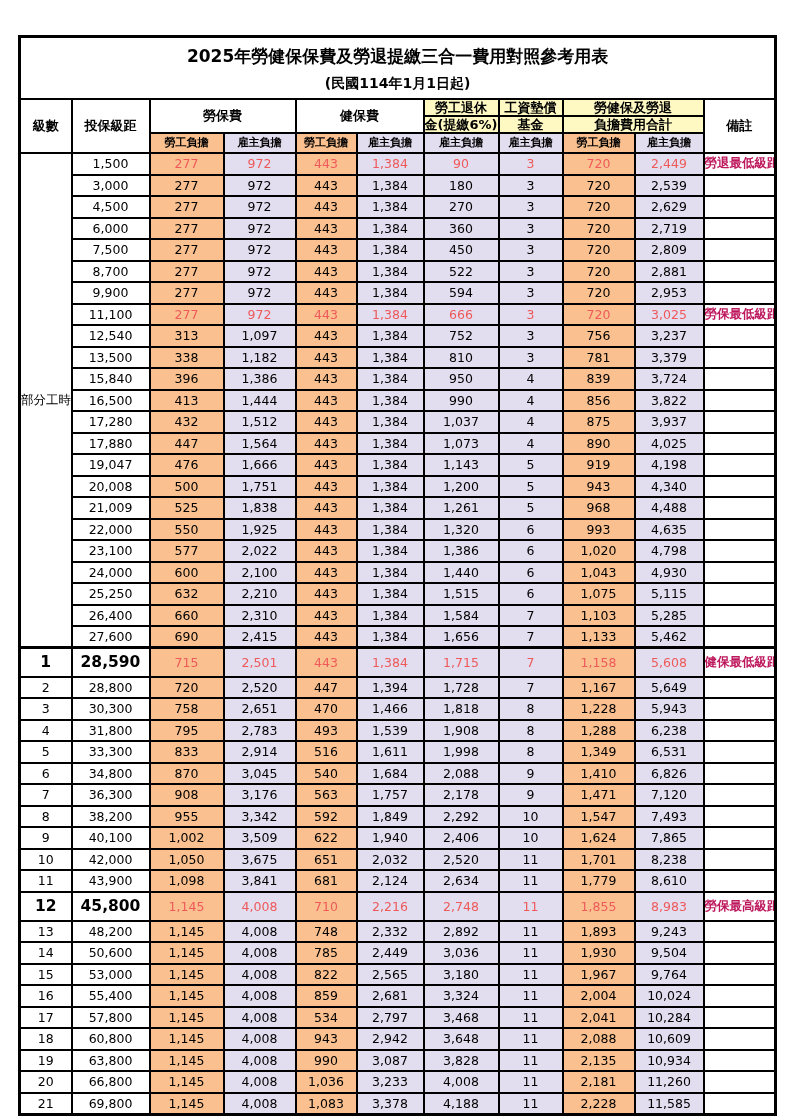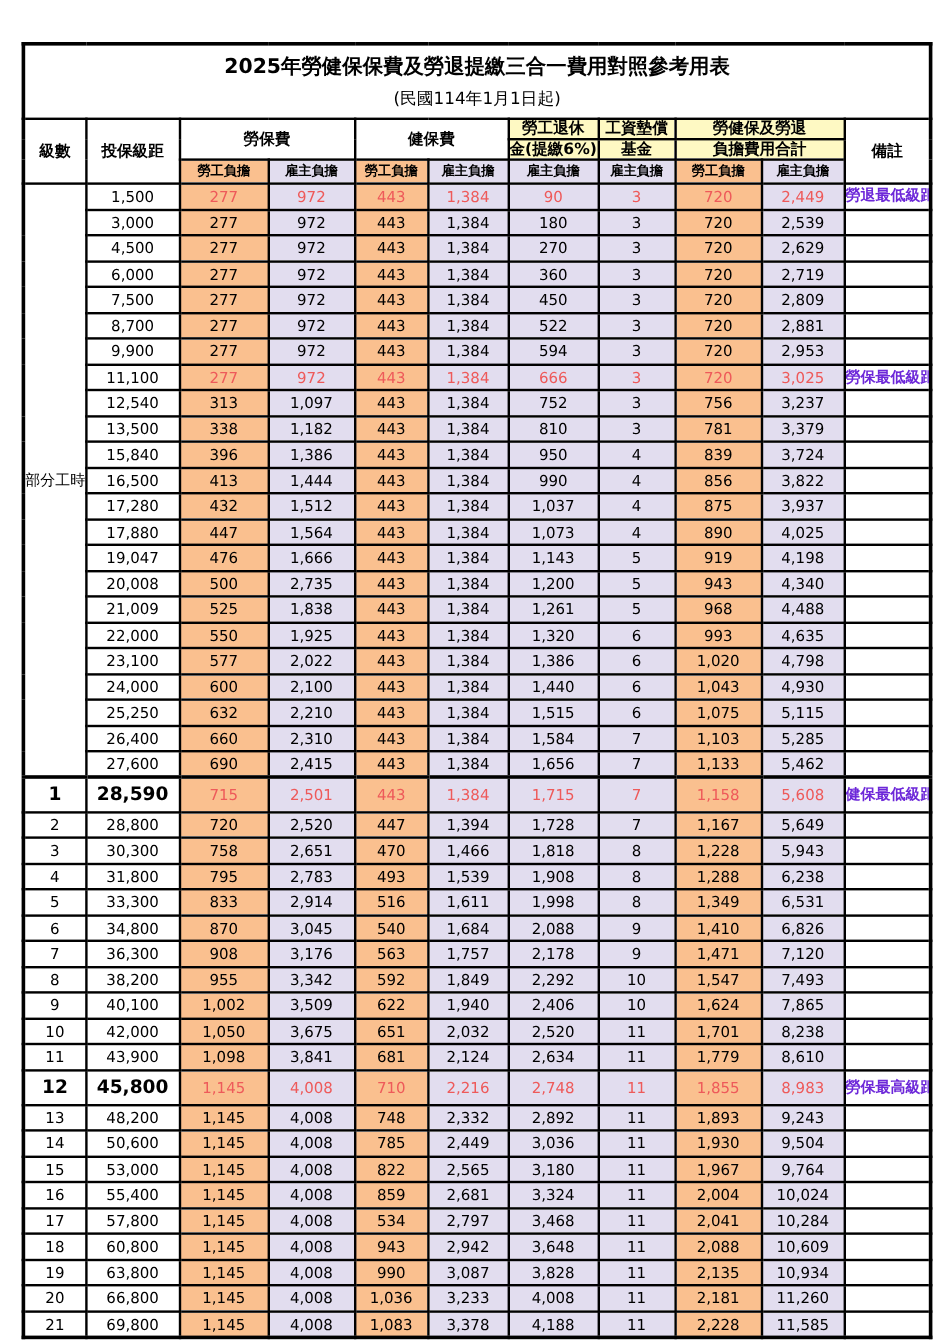--- a/index.html
+++ b/index.html
@@ -19,34 +19,34 @@
     border:2px solid #000;
     padding:0;
     text-align:center;
     vertical-align:middle;
     overflow:hidden;
     white-space:nowrap;
   }
   
   .title-cell{height:60px;background:#fff;margin-top:27px;}
   .title-line1{font-size:17px;font-weight:bold;line-height:30px;}
-  .title-line2{font-size:14px;font-weight:normal;line-height:24px;}
+  .title-line2{font-size:14px;font-weight:bold;line-height:24px;}
   
   .gh{font-weight:bold;font-size:13px;background:#fef9c3;height:15px;line-height:15px;margin-top:42px;}
   .gh2{font-weight:bold;font-size:13px;background:#fff;}
   .sub{font-weight:bold;font-size:11px;height:18px;line-height:18px;}
   .emp{background:#FAC08F;}
   .er{background:#E2DDEF;}
   
   tr.body{height:21.5px;}
   tr.body td{font-size:12.5px;}
   td.bracket-cell{font-size:13px;}
   td.level-cell{font-size:12px;}
   td.part-time-cell{font-size:11.5px;background:#fff;}
-  td.remark-cell{font-size:9.5px;font-weight:bold;color:#6d28d9;background:#fff;}
+  td.remark-cell{font-size:9.5px;font-weight:bold;color:#be185d;background:#fff;}
   tr.hl td.value-cell,
   tr.hl td.value-cell.emp,
   tr.hl td.value-cell.er{color:#EE5A5A;}
   tr.big{height:29px;}
   tr.big td.level-cell,
   tr.big td.bracket-cell{font-weight:bold;font-size:15.5px;}
   tr.thick-top td{border-top:3px solid #000;}
 </style>
 </head>
 <body>
@@ -277,21 +277,21 @@
           <td class="value-cell er">1,384</td>
           <td class="value-cell er">1,143</td>
           <td class="value-cell er">5</td>
           <td class="value-cell emp">919</td>
           <td class="value-cell er">4,198</td>
           <td class="remark-cell"></td>
         </tr>
         <tr class="body">
           <td class="bracket-cell">20,008</td>
           <td class="value-cell emp">500</td>
-          <td class="value-cell er">2,735</td>
+          <td class="value-cell er">1,751</td>
           <td class="value-cell emp">443</td>
           <td class="value-cell er">1,384</td>
           <td class="value-cell er">1,200</td>
           <td class="value-cell er">5</td>
           <td class="value-cell emp">943</td>
           <td class="value-cell er">4,340</td>
           <td class="remark-cell"></td>
         </tr>
         <tr class="body">
           <td class="bracket-cell">21,009</td>

